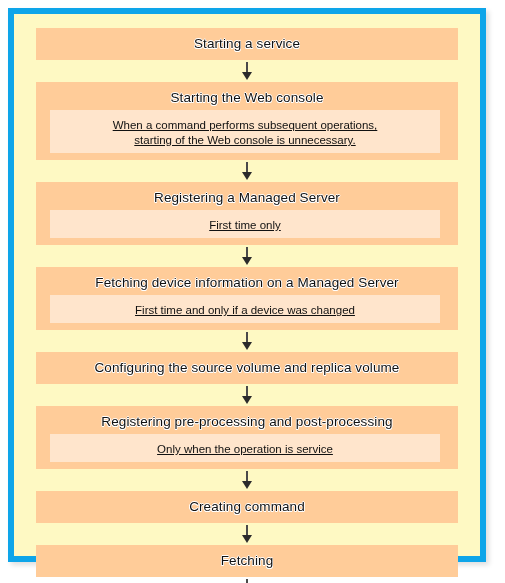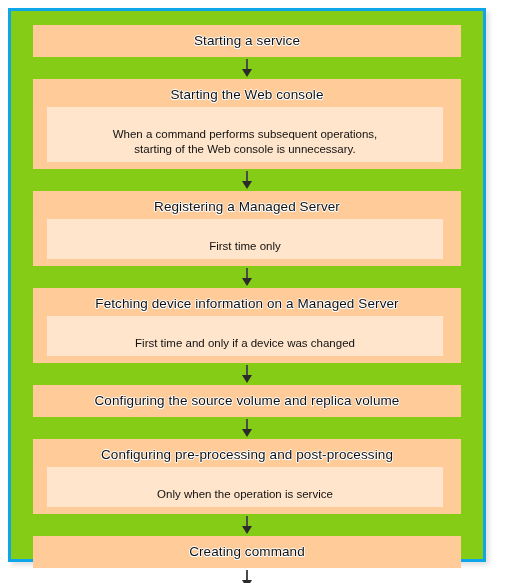--- a/index.html
+++ b/index.html
@@ -13,22 +13,22 @@
     font-family: "Liberation Sans", sans-serif;
     overflow: hidden;
   }
 
   #frame {
     position: absolute;
     left: 8px;
     top: 8px;
     width: 478px;
     height: 554px;
-    background: #84cc16;
-    border: 3px solid #0ea5e9;
+    background: #fef9c3;
+    border: 6px solid #0ea5e9;
     box-sizing: border-box;
     box-shadow: 3px 3px 5px rgba(0,0,0,0.13);
   }
 
   #flow {
     position: absolute;
     left: 0;
     top: 0;
     right: 0;
     bottom: 0;
@@ -61,29 +61,30 @@
        0 0.7px 0 #ffffff, 0 -0.7px 0 #ffffff,
        0.5px 0.5px 0 #ffffff, -0.5px 0.5px 0 #ffffff,
        0.5px -0.5px 0 #ffffff, -0.5px -0.5px 0 #ffffff;
     padding: 1px 8px 2px 8px;
   }
 
   .node-note {
     background: #ffe5cc;
     width: calc(100% - 32px);
     margin: 1px 4px 2px 0;
-    padding: 20px 6px 5px 6px;
+    padding: 8px 6px 5px 6px;
     box-sizing: border-box;
     font-size: 11.5px;
     line-height: 15px;
     color: #111111;
     text-align: center;
     text-shadow:
        0.6px 0 0 #ffe5cc, -0.6px 0 0 #ffe5cc,
        0 0.6px 0 #ffe5cc, 0 -0.6px 0 #ffe5cc;
+    text-decoration: underline;
   }
   .node-note .nl { display: block; }
 
   .connector {
     flex: none;
     height: 22px;
     position: relative;
     width: 100%;
   }
   .connector .stem {
@@ -151,21 +152,21 @@
         <div class="head"></div>
       </div>
       <div class="node">
         <div class="node-title">Configuring the source volume and replica volume</div>
       </div>
       <div class="connector">
         <div class="stem"></div>
         <div class="head"></div>
       </div>
       <div class="node">
-        <div class="node-title">Configuring pre-processing and post-processing</div>
+        <div class="node-title">Registering pre-processing and post-processing</div>
         <div class="node-note">
           <span class="nl">Only when the operation is service</span>
         </div>
       </div>
       <div class="connector">
         <div class="stem"></div>
         <div class="head"></div>
       </div>
       <div class="node">
         <div class="node-title">Creating command</div>

